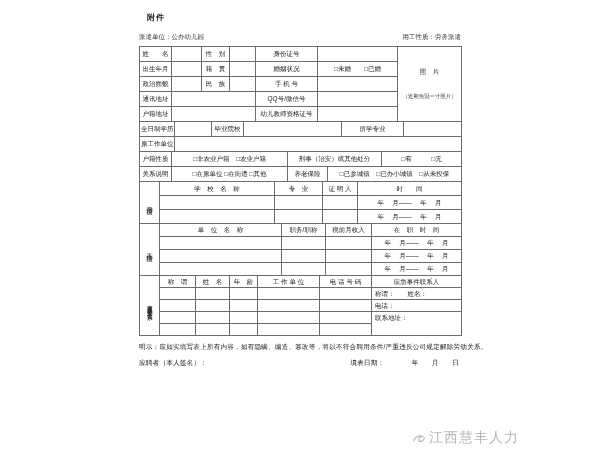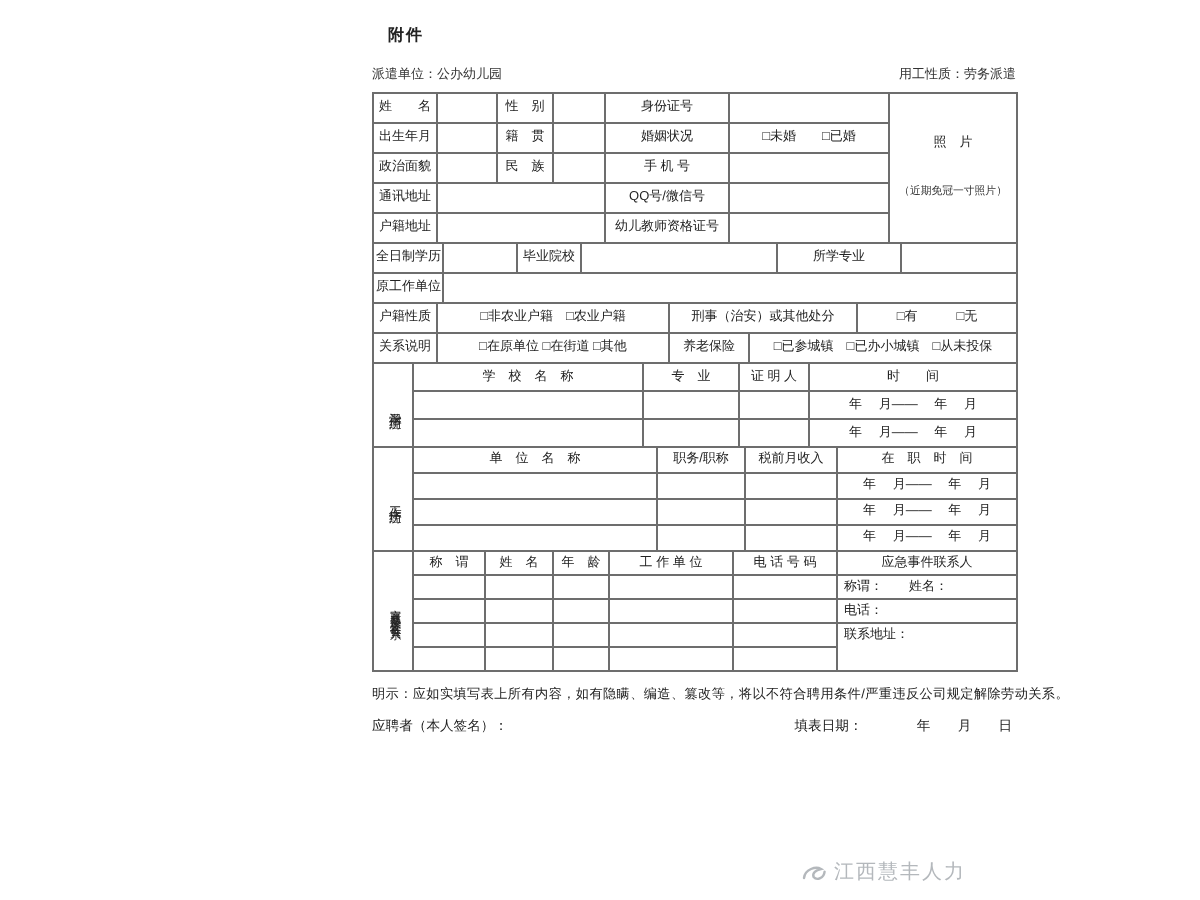--- a/index.html
+++ b/index.html
@@ -1,40 +1,40 @@
 <!DOCTYPE html>
 <html><head>
 <meta charset="utf-8">
 <style>
   html,body{margin:0;padding:0;}
   body{
     width:600px;height:450px;background:#ffffff;position:relative;overflow:hidden;
     font-family:"Liberation Sans","DejaVu Sans",sans-serif;color:#222;
   }
-  .doc{position:absolute;left:139px;top:12px;width:322px;margin-left:47px;}
+  .doc{position:absolute;left:139px;top:12px;width:322px;}
   .attachment{font-size:8px;font-weight:bold;margin-left:8px;letter-spacing:1px;}
   .title{font-size:12px;font-weight:bold;text-align:center;margin-top:9px;letter-spacing:0.5px;white-space:nowrap;}
   .subline{display:flex;justify-content:space-between;font-size:6.5px;margin-top:10px;color:#333;}
   table{border-collapse:collapse;table-layout:fixed;width:322px;margin-top:-1px;}
   table.first{margin-top:4px;}
   td{
     border:1px solid #6d6d6d;font-size:6.5px;text-align:center;vertical-align:middle;
     height:14px;padding:0 1px;overflow:hidden;white-space:pre;color:#222;line-height:1.1;
   }
   .secE td{height:13px;} .secF td{height:12px;} .secG td{height:11px;}
   .ta-l{text-align:left;padding-left:3px;}
   .va-t{vertical-align:top;padding-top:2px;}
   .vert-wrap{writing-mode:vertical-rl;text-orientation:upright;margin:0 auto;letter-spacing:1px;font-size:6.3px;line-height:1;}
   .photo-cell div{line-height:1.6;}
   .photo-sub{font-size:5.4px;color:#333;}
   .notice{font-size:6.6px;margin-top:7px;color:#222;letter-spacing:0.2px;white-space:nowrap;}
   .sigrow{display:flex;justify-content:space-between;font-size:6.8px;margin-top:6px;padding-right:2px;}
   .watermark{
-    position:absolute;left:400px;top:429px;display:flex;align-items:center;gap:3px;
-    color:#b4b8bc;font-size:10px;letter-spacing:1px;
+    position:absolute;left:412px;top:429px;display:flex;align-items:center;gap:3px;
+    color:#b4b8bc;font-size:14px;letter-spacing:1px;
   }
 </style>
 </head>
 <body>
 
 <div class="doc">
 
   <div class="attachment">附件</div>
 
   <div class="subline">

